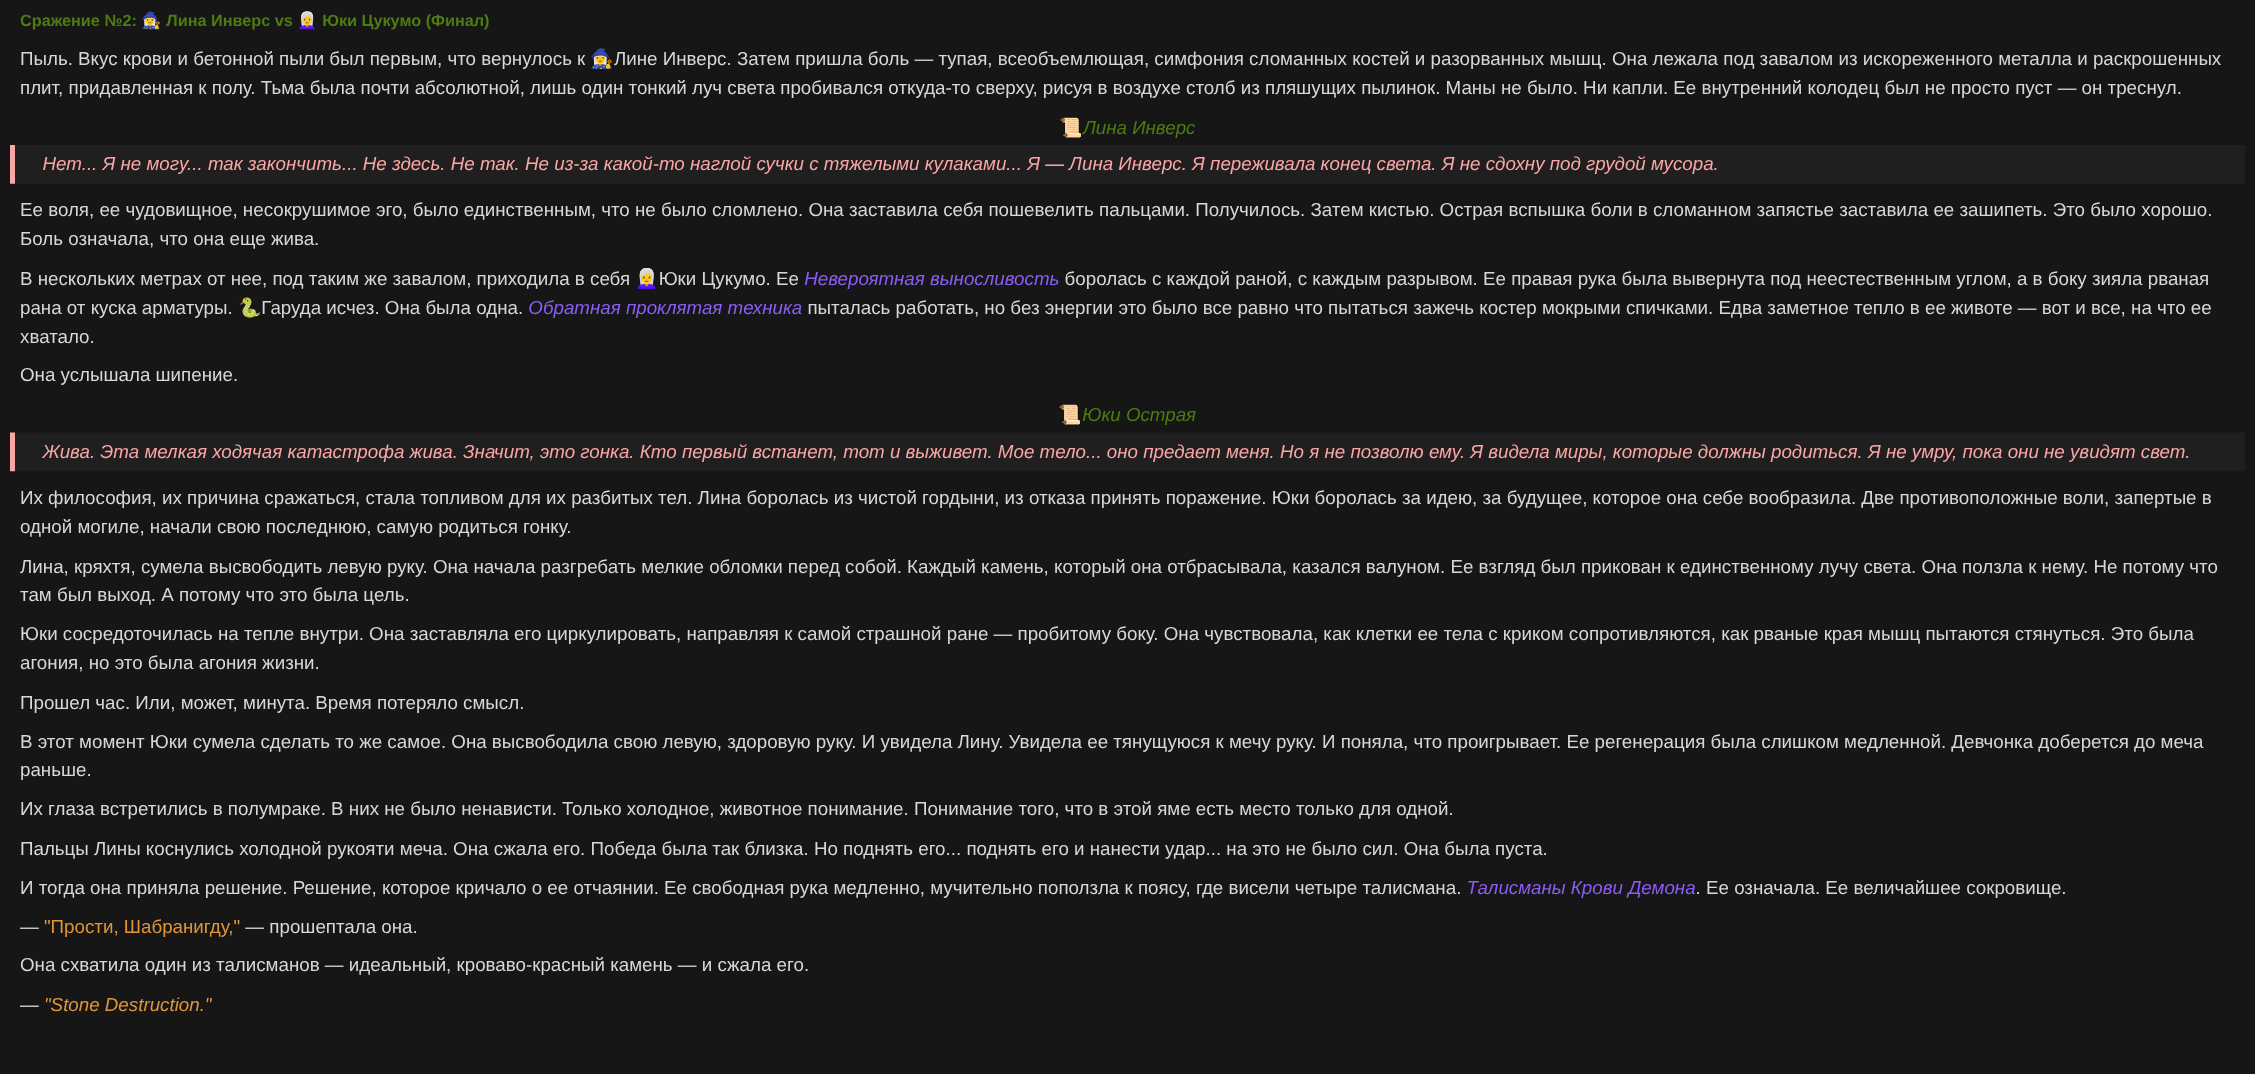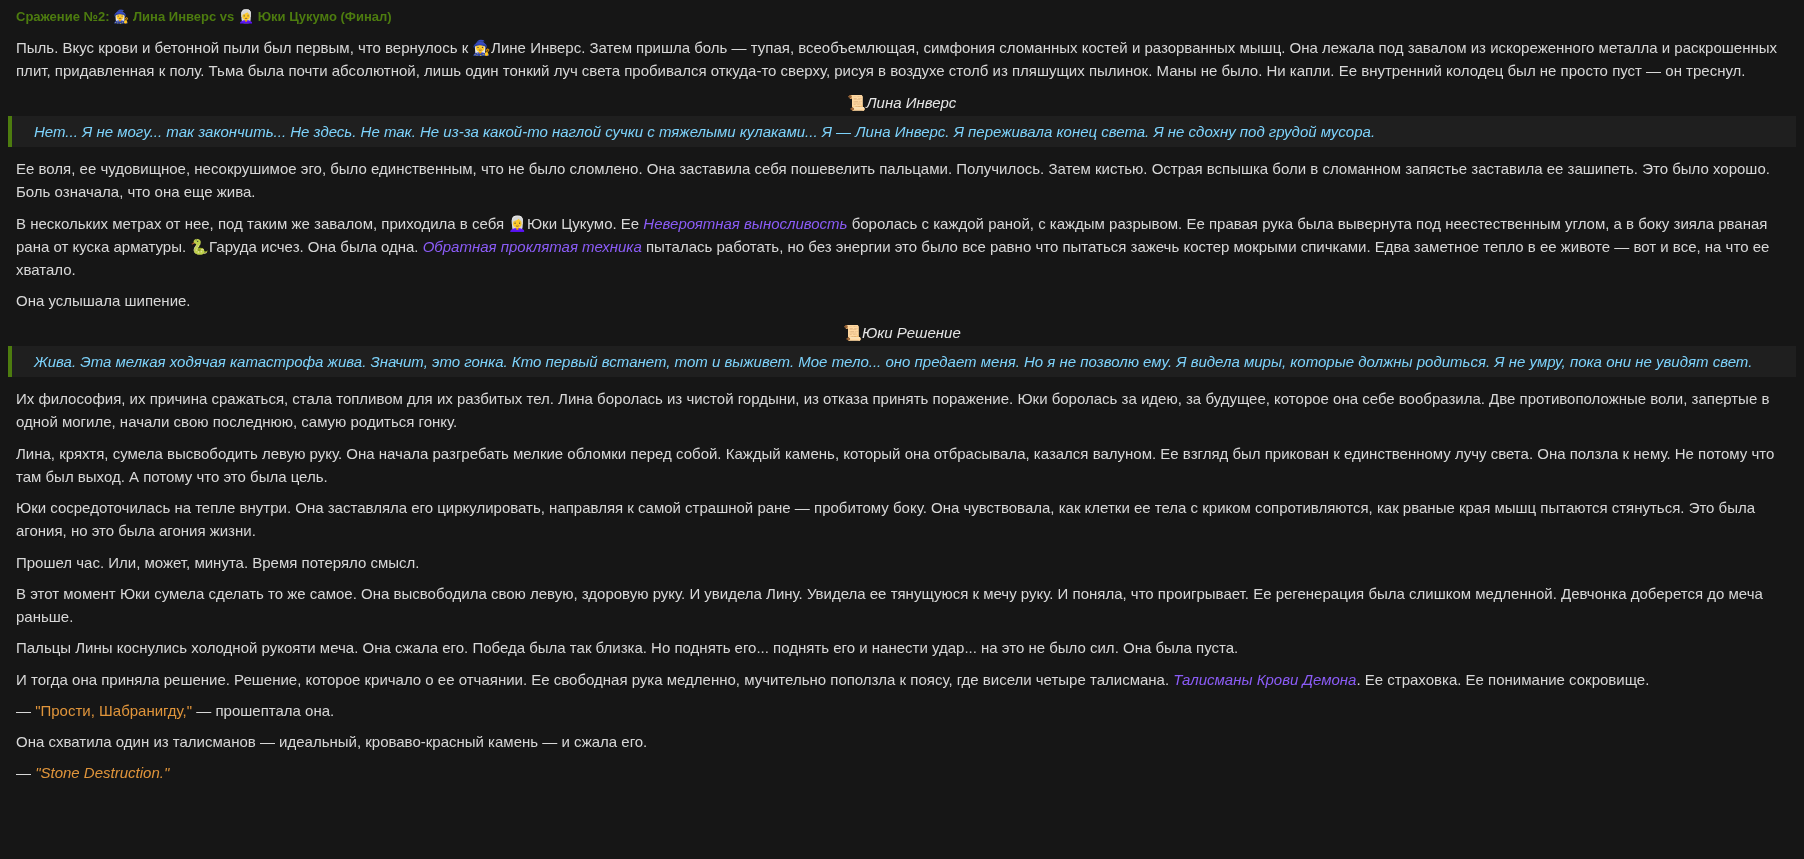--- a/index.html
+++ b/index.html
@@ -10,51 +10,52 @@
     font-size:15px;line-height:1.55;
     padding:6px 16px 0 16px;
   }
   .title{
     font-size:13px;font-weight:bold;color:#4d7c0f;
     margin:2px 0 10px 0;line-height:1.4;
   }
   .story-p{margin:0 0 8px 0;}
   .story-p.tight{margin-top:-6px;}
   .charname{
-    text-align:center;color:#e5e5e5;font-style:italic;
+    text-align:center;color:#4d7c0f;font-style:italic;
     margin:4px 0 2px 0;
   }
   blockquote.quote{
     margin:2px -8px 10px -8px;
     background:#1f1f1f;
-    border-left:4px solid #4d7c0f;
+    border-left:4px solid #fca5a5;
     padding:4px 14px 4px 22px;
-    color:#7dd3fc;font-style:italic;
+    color:#fca5a5;font-style:italic;
   }
   .term{color:#8b5cf6;font-style:italic;}
   .say{color:#e0953b;}
   .say-italic{color:#e0953b;font-style:italic;}
   .emoji{font-style:normal;}
 </style>
 </head>
 <body>
 
 <main id="content">
     <h1 class="title"><span>Сражение №2: </span><span class="emoji">🧙‍♀️</span><span> Лина Инверс vs </span><span class="emoji">👩‍🦳</span><span> Юки Цукумо (Финал)</span></h1>
     <p class="story-p"><span>Пыль. Вкус крови и бетонной пыли был первым, что вернулось к </span><span class="emoji">🧙‍♀️</span><span>Лине Инверс. Затем пришла боль — тупая, всеобъемлющая, симфония сломанных костей и разорванных мышц. Она лежала под завалом из искореженного металла и раскрошенных плит, придавленная к полу. Тьма была почти абсолютной, лишь один тонкий луч света пробивался откуда-то сверху, рисуя в воздухе столб из пляшущих пылинок. Маны не было. Ни капли. Ее внутренний колодец был не просто пуст — он треснул.</span></p>
     <div class="charname"><span class="emoji">📜</span><span>Лина Инверс</span></div>
     <blockquote class="quote"><span>Нет... Я не могу... так закончить... Не здесь. Не так. Не из-за какой-то наглой сучки с тяжелыми кулаками... Я — Лина Инверс. Я переживала конец света. Я не сдохну под грудой мусора.</span></blockquote>
     <p class="story-p"><span>Ее воля, ее чудовищное, несокрушимое эго, было единственным, что не было сломлено. Она заставила себя пошевелить пальцами. Получилось. Затем кистью. Острая вспышка боли в сломанном запястье заставила ее зашипеть. Это было хорошо. Боль означала, что она еще жива.</span></p>
     <p class="story-p"><span>В нескольких метрах от нее, под таким же завалом, приходила в себя </span><span class="emoji">👩‍🦳</span><span>Юки Цукумо. Ее </span><span class="term">Невероятная выносливость</span><span> боролась с каждой раной, с каждым разрывом. Ее правая рука была вывернута под неестественным углом, а в боку зияла рваная рана от куска арматуры. </span><span class="emoji">🐍</span><span>Гаруда исчез. Она была одна. </span><span class="term">Обратная проклятая техника</span><span> пыталась работать, но без энергии это было все равно что пытаться зажечь костер мокрыми спичками. Едва заметное тепло в ее животе — вот и все, на что ее хватало.</span></p>
     <p class="story-p"><span>Она услышала шипение.</span></p>
-    <div class="charname"><span class="emoji">📜</span><span>Юки Решение</span></div>
+    <div class="charname"><span class="emoji">📜</span><span>Юки Острая</span></div>
     <blockquote class="quote"><span>Жива. Эта мелкая ходячая катастрофа жива. Значит, это гонка. Кто первый встанет, тот и выживет. Мое тело... оно предает меня. Но я не позволю ему. Я видела миры, которые должны родиться. Я не умру, пока они не увидят свет.</span></blockquote>
     <p class="story-p"><span>Их философия, их причина сражаться, стала топливом для их разбитых тел. Лина боролась из чистой гордыни, из отказа принять поражение. Юки боролась за идею, за будущее, которое она себе вообразила. Две противоположные воли, запертые в одной могиле, начали свою последнюю, самую родиться гонку.</span></p>
     <p class="story-p"><span>Лина, кряхтя, сумела высвободить левую руку. Она начала разгребать мелкие обломки перед собой. Каждый камень, который она отбрасывала, казался валуном. Ее взгляд был прикован к единственному лучу света. Она ползла к нему. Не потому что там был выход. А потому что это была цель.</span></p>
     <p class="story-p"><span>Юки сосредоточилась на тепле внутри. Она заставляла его циркулировать, направляя к самой страшной ране — пробитому боку. Она чувствовала, как клетки ее тела с криком сопротивляются, как рваные края мышц пытаются стянуться. Это была агония, но это была агония жизни.</span></p>
     <p class="story-p"><span>Прошел час. Или, может, минута. Время потеряло смысл.</span></p>
     <p class="story-p"><span>В этот момент Юки сумела сделать то же самое. Она высвободила свою левую, здоровую руку. И увидела Лину. Увидела ее тянущуюся к мечу руку. И поняла, что проигрывает. Ее регенерация была слишком медленной. Девчонка доберется до меча раньше.</span></p>
+    <p class="story-p"><span>Их глаза встретились в полумраке. В них не было ненависти. Только холодное, животное понимание. Понимание того, что в этой яме есть место только для одной.</span></p>
     <p class="story-p"><span>Пальцы Лины коснулись холодной рукояти меча. Она сжала его. Победа была так близка. Но поднять его... поднять его и нанести удар... на это не было сил. Она была пуста.</span></p>
-    <p class="story-p"><span>И тогда она приняла решение. Решение, которое кричало о ее отчаянии. Ее свободная рука медленно, мучительно поползла к поясу, где висели четыре талисмана. </span><span class="term">Талисманы Крови Демона</span><span>. Ее страховка. Ее понимание сокровище.</span></p>
+    <p class="story-p"><span>И тогда она приняла решение. Решение, которое кричало о ее отчаянии. Ее свободная рука медленно, мучительно поползла к поясу, где висели четыре талисмана. </span><span class="term">Талисманы Крови Демона</span><span>. Ее означала. Ее величайшее сокровище.</span></p>
     <p class="story-p"><span>— </span><span class="say">"Прости, Шабранигду,"</span><span> — прошептала она.</span></p>
     <p class="story-p"><span>Она схватила один из талисманов — идеальный, кроваво-красный камень — и сжала его.</span></p>
     <p class="story-p"><span>— </span><span class="say-italic">"Stone Destruction."</span></p>
   </main>
 
 </body></html>

